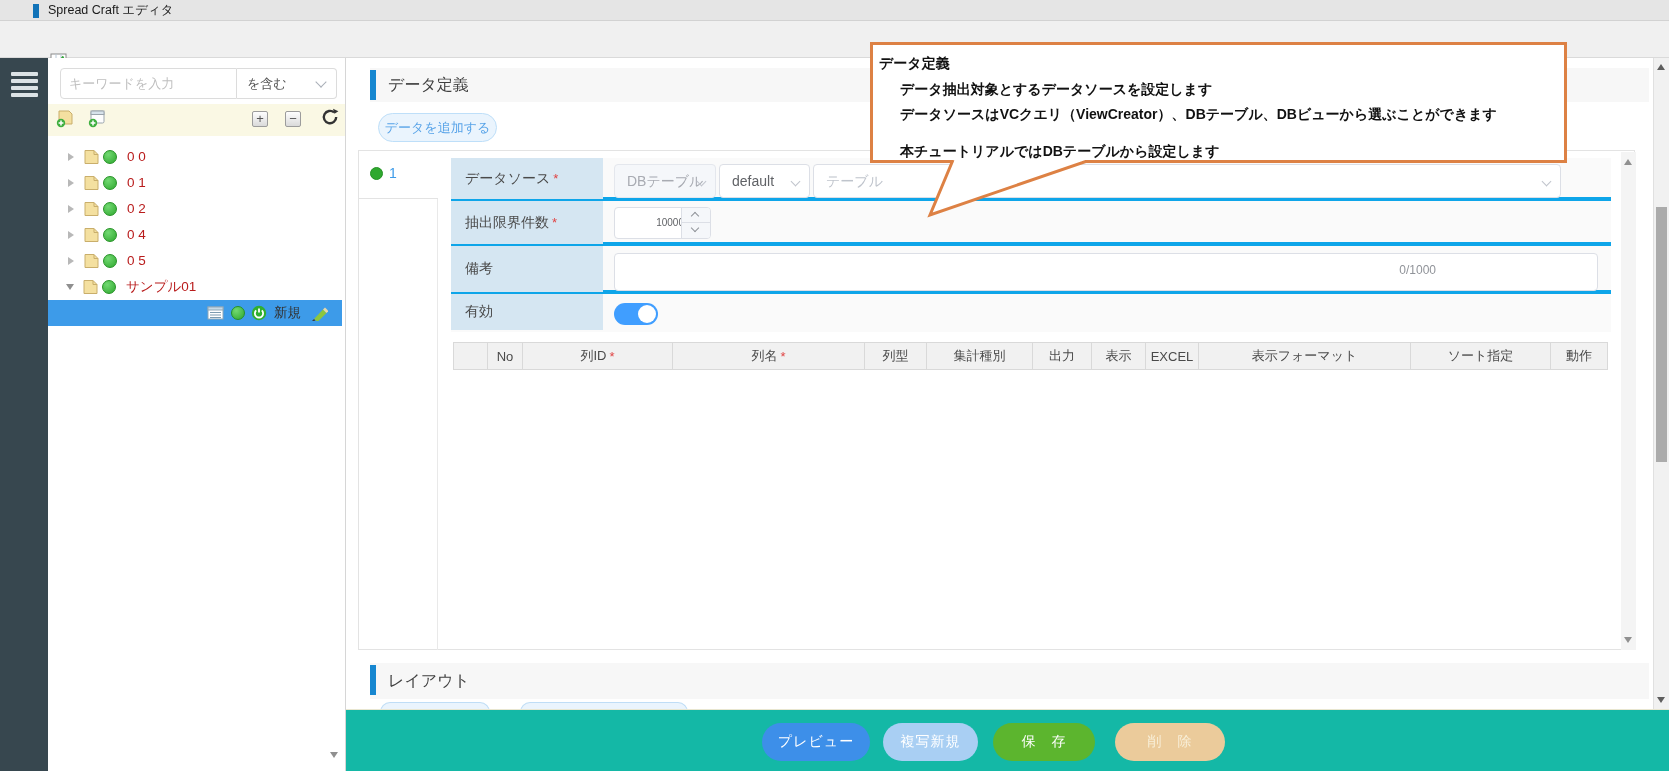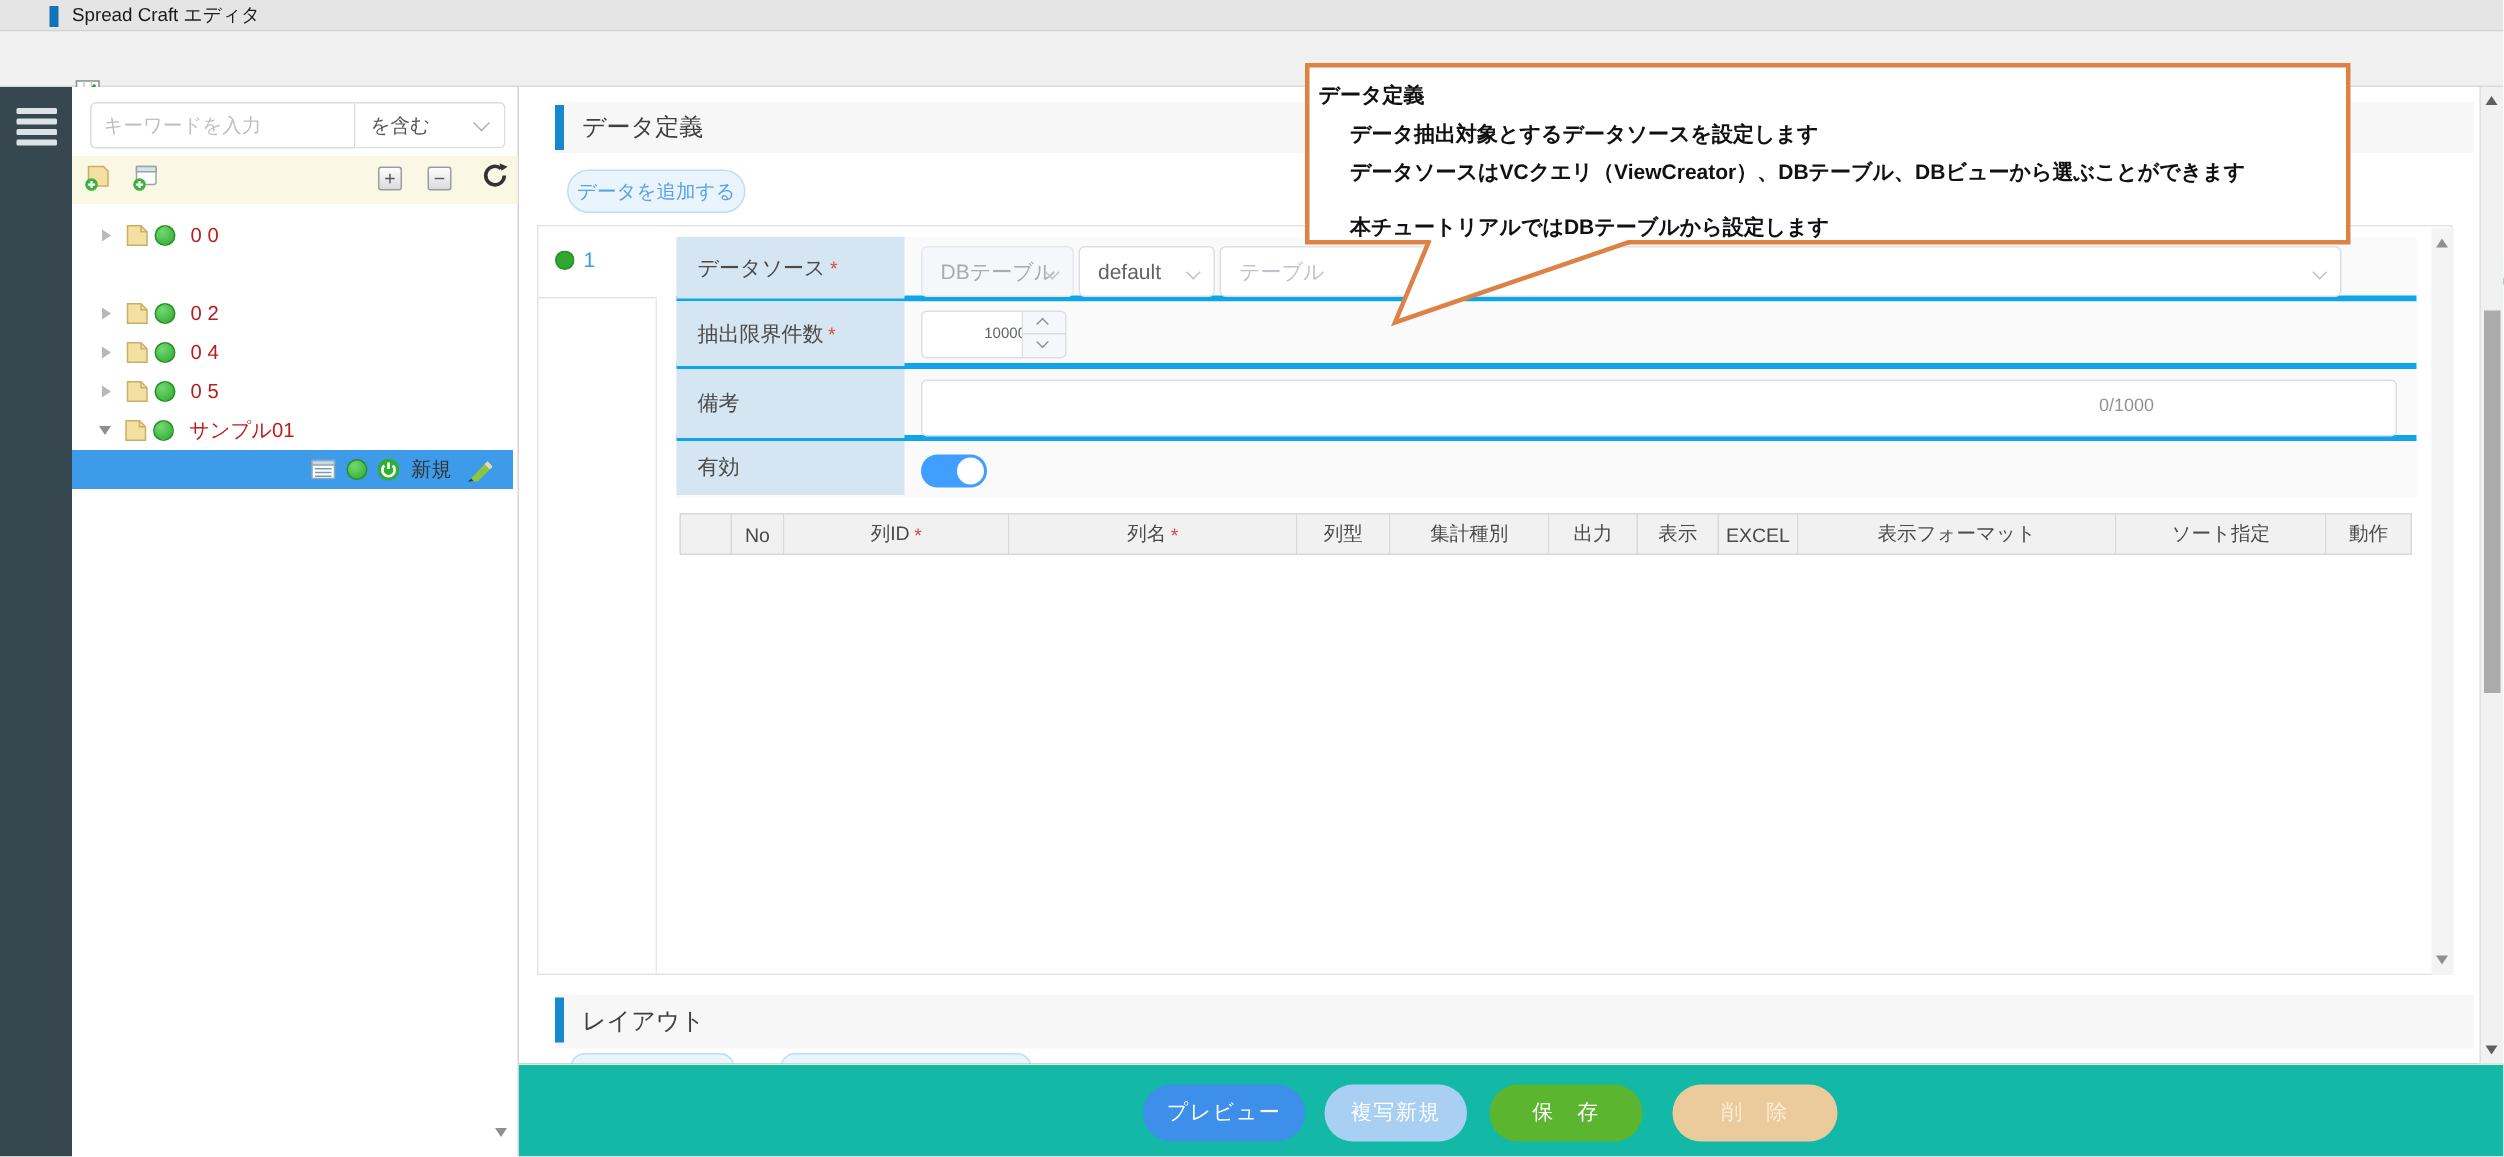--- a/index.html
+++ b/index.html
@@ -182,20 +182,33 @@
     <span class="tw" style="width:9px"></span>
     <svg class="tw" width="17" height="16" viewBox="0 0 17 16">
         <path d="M2 1.5 h9 l4 4 v9 h-13 z" fill="#F4E0A0" stroke="#C9AE6B"></path>
         <path d="M11 1.5 v4 h4" fill="none" stroke="#C9AE6B"></path>
       </svg>
     <span class="tw" style="width:3px"></span>
       <span class="gdot"></span>
     <span class="tw" style="width:10px"></span>
       <span>0 0</span>
   </div>
+  <div class="tree-row" style="top:170px">
+    <span class="tw" style="width:20px"></span>
+      <span class="expander"></span>
+    <span class="tw" style="width:9px"></span>
+    <svg class="tw" width="17" height="16" viewBox="0 0 17 16">
+        <path d="M2 1.5 h9 l4 4 v9 h-13 z" fill="#F4E0A0" stroke="#C9AE6B"></path>
+        <path d="M11 1.5 v4 h4" fill="none" stroke="#C9AE6B"></path>
+      </svg>
+    <span class="tw" style="width:3px"></span>
+      <span class="gdot"></span>
+    <span class="tw" style="width:10px"></span>
+      <span>0 1</span>
+  </div>
   <div class="tree-row" style="top:196px">
     <span class="tw" style="width:20px"></span>
       <span class="expander"></span>
     <span class="tw" style="width:9px"></span>
     <svg class="tw" width="17" height="16" viewBox="0 0 17 16">
         <path d="M2 1.5 h9 l4 4 v9 h-13 z" fill="#F4E0A0" stroke="#C9AE6B"></path>
         <path d="M11 1.5 v4 h4" fill="none" stroke="#C9AE6B"></path>
       </svg>
     <span class="tw" style="width:3px"></span>
       <span class="gdot"></span>

